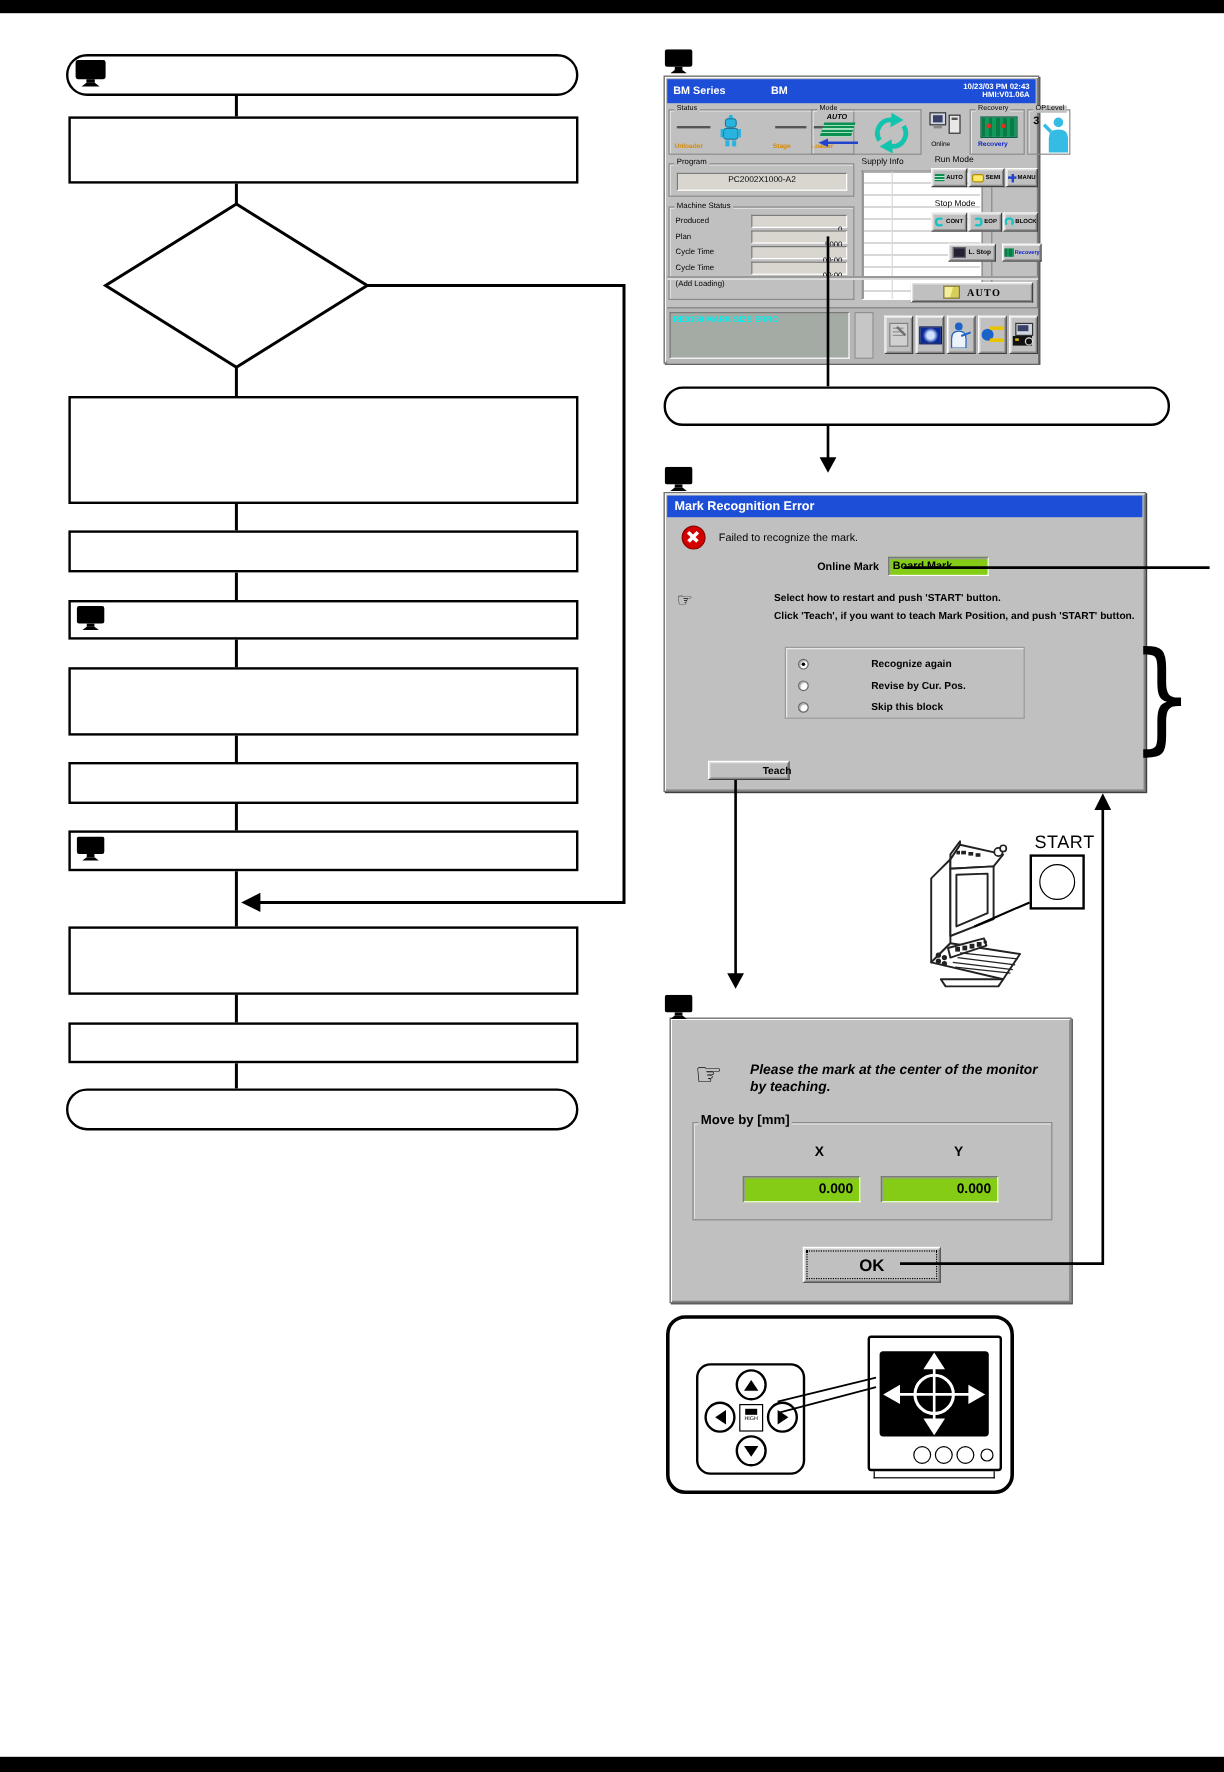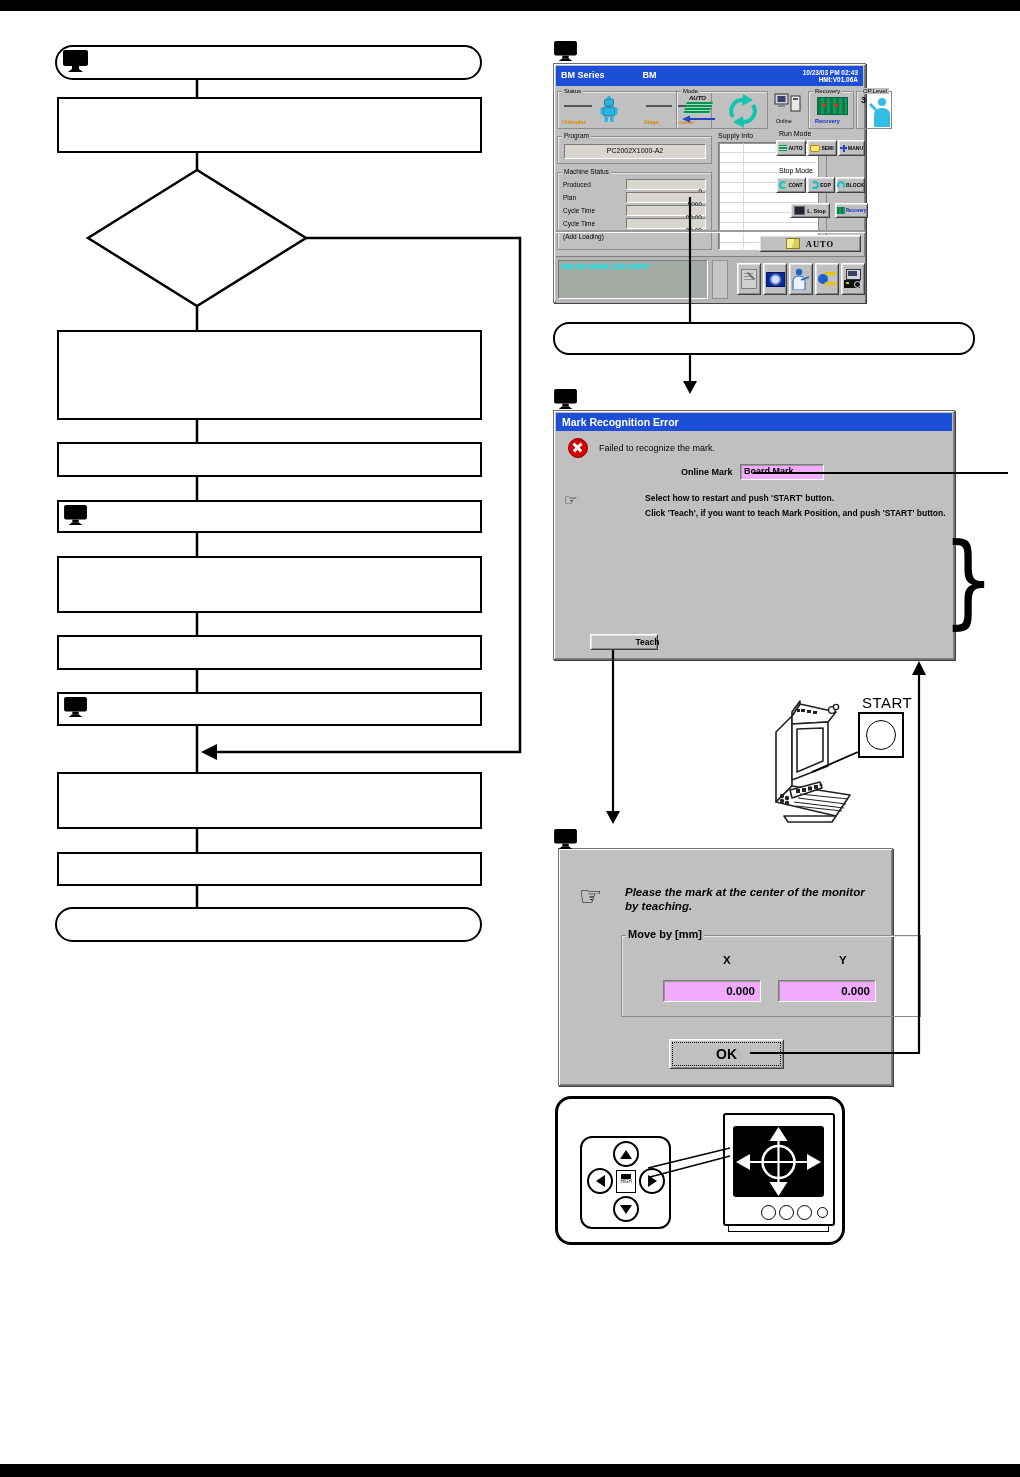--- a/index.html
+++ b/index.html
@@ -17,21 +17,21 @@
        box-shadow:inset 1px 1px 0 #ffffff,inset -1px -1px 0 #808080,1px 1px 0 #404040;box-sizing:border-box;}
   .tbar{position:absolute;left:2px;right:2px;top:2px;background:#1d4ed8;color:#fff;font-weight:bold;
         display:flex;align-items:center;box-sizing:border-box;}
   .grp{position:absolute;border:1px solid #8c8c8c;box-shadow:inset 1px 1px 0 #e8e8e8;box-sizing:border-box;}
   .grp .gl{position:absolute;top:-4px;left:4px;background:#c0c0c0;font-size:6px;line-height:1;padding:0 2px;white-space:nowrap;}
   .btn{position:absolute;background:#c0c0c0;border:1px solid;border-color:#fff #404040 #404040 #fff;
        box-shadow:inset 1px 1px 0 #e2e2e2,inset -1px -1px 0 #8a8a8a;box-sizing:border-box;
        display:flex;align-items:center;justify-content:center;}
   .inset{position:absolute;background:#d9d6cf;border:1px solid;border-color:#7a7a7a #fff #fff #7a7a7a;
        box-sizing:border-box;}
-  .winset{position:absolute;background:#f0abfc;border:1px solid;border-color:#7a7a7a #fff #fff #7a7a7a;
+  .winset{position:absolute;background:#84cc16;border:1px solid;border-color:#7a7a7a #fff #fff #7a7a7a;
        box-shadow:inset 1px 1px 0 #9a9a9a;box-sizing:border-box;}
   .t5{font-size:5.5px;line-height:1.1;} .t6{font-size:6.5px;line-height:1.1;}
   .t7{font-size:7px;line-height:1.15;} .t8{font-size:8.5px;line-height:1.25;margin-left:47px;}
   .t9{font-size:9px;line-height:1.25;} .t11{font-size:11.5px;line-height:1.25;}
   .b{font-weight:bold;}
   .orange{color:#d98a00;} .cyan{color:#00f0f0;} .blue{color:#1024c8;}
   .radio{position:absolute;width:9px;height:9px;border-radius:50%;background:#fff;
          border:1px solid #666;box-shadow:inset 1px 1px 1px #aaa;box-sizing:border-box;}
   .radio.sel::after{content:"";position:absolute;left:2px;top:2px;width:3px;height:3px;border-radius:50%;background:#000;}
   .brace{position:absolute;font-family:"DejaVu Sans",sans-serif;font-weight:normal;color:#000;}
@@ -266,20 +266,28 @@
 
     <span class="t9 b abs" style="left:127px;top:56px;">Online Mark</span>
     <div class="winset" style="left:186px;top:53px;width:84px;height:16px;display:flex;align-items:center;">
       <span class="t9 b" style="margin-left:3px;">Board Mark</span>
     </div>
 
     <span class="abs" style="left:10px;top:80px;font-size:15px;font-family:'DejaVu Sans',sans-serif;">☞</span>
     <span class="t8 b abs" style="left:44px;top:82px;">Select how to restart and push 'START' button.</span>
     <span class="t8 b abs" style="left:44px;top:97px;">Click 'Teach', if you want to teach Mark Position, and push 'START' button.</span>
 
+    <div class="grp" style="left:100px;top:128px;width:200px;height:60px;border-color:#9a9a9a;">
+      <span class="radio sel" style="left:10px;top:9px;"></span>
+      <span class="t8 b abs" style="left:24px;top:8px;">Recognize again</span>
+      <span class="radio" style="left:10px;top:27px;"></span>
+      <span class="t8 b abs" style="left:24px;top:26px;">Revise by Cur. Pos.</span>
+      <span class="radio" style="left:10px;top:45px;"></span>
+      <span class="t8 b abs" style="left:24px;top:44px;">Skip this block</span>
+    </div>
 
     <div class="btn" style="left:36px;top:223px;width:68px;height:16px;">
       <span class="t8 b">Teach</span>
     </div>
   </div>
 
   <div class="brace" style="left:938px;top:524px;font-size:96px;transform:scale(0.85,1.05);">}</div>
 
   <svg class="line-art" style="left:760px;top:698px;" width="102" height="126" viewBox="0 0 102 126">
     <g fill="#fff" stroke="#222" stroke-width="1.6" stroke-linejoin="round">
@@ -318,21 +326,21 @@
   </svg>
   <div class="abs t11 b" style="left:862px;top:694px;font-weight:normal;font-size:15px;letter-spacing:0.5px;">START</div>
   <div class="abs" style="left:858px;top:712px;width:46px;height:46px;border:2px solid #000;background:#fff;box-sizing:border-box;">
     <div style="position:absolute;left:6px;top:6px;width:30px;height:30px;border:1.6px solid #000;border-radius:50%;box-sizing:border-box;"></div>
   </div>
 
   <div class="win" style="left:558px;top:848px;width:335px;height:238px;">
     <span class="abs" style="left:20px;top:32px;font-size:26px;font-family:'DejaVu Sans',sans-serif;">☞</span>
     <span class="t11 b abs" style="left:66px;top:36px;width:240px;font-style:italic;">Please the mark at the center of the monitor by teaching.</span>
 
-    <div class="grp" style="left:18px;top:86px;width:300px;height:82px;border-color:#8a8a8a;margin-left:44px;">
+    <div class="grp" style="left:18px;top:86px;width:300px;height:82px;border-color:#8a8a8a;">
       <span class="gl" style="font-size:11px;font-weight:bold;top:-7px;">Move by [mm]</span>
       <span class="t11 b abs" style="left:101px;top:17px;">X</span>
       <span class="t11 b abs" style="left:217px;top:17px;">Y</span>
       <div class="winset" style="left:41px;top:44px;width:98px;height:22px;display:flex;align-items:center;justify-content:flex-end;">
         <span class="t11 b" style="margin-right:5px;">0.000</span>
       </div>
       <div class="winset" style="left:156px;top:44px;width:98px;height:22px;display:flex;align-items:center;justify-content:flex-end;">
         <span class="t11 b" style="margin-right:5px;">0.000</span>
       </div>
     </div>

